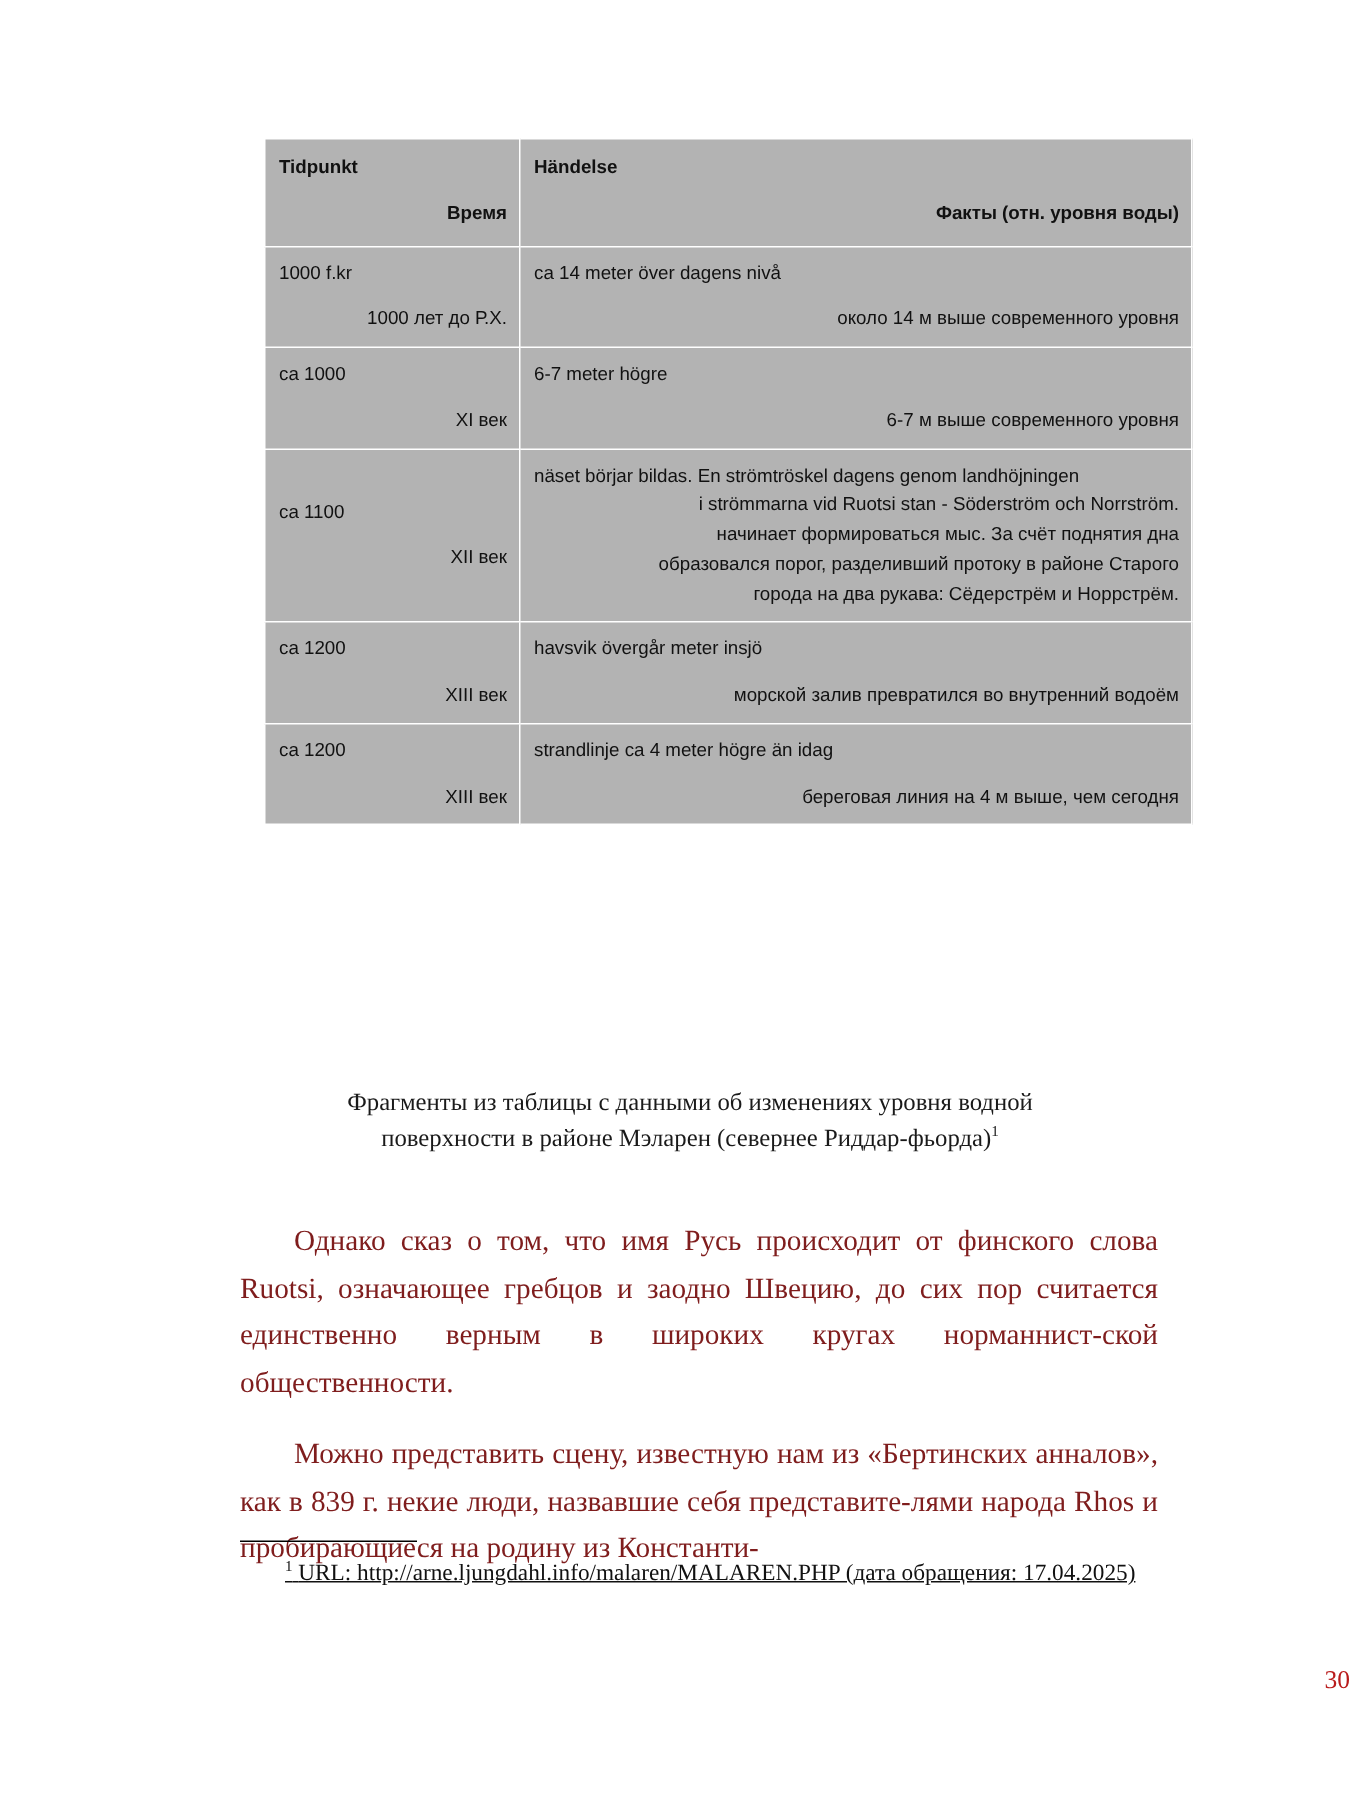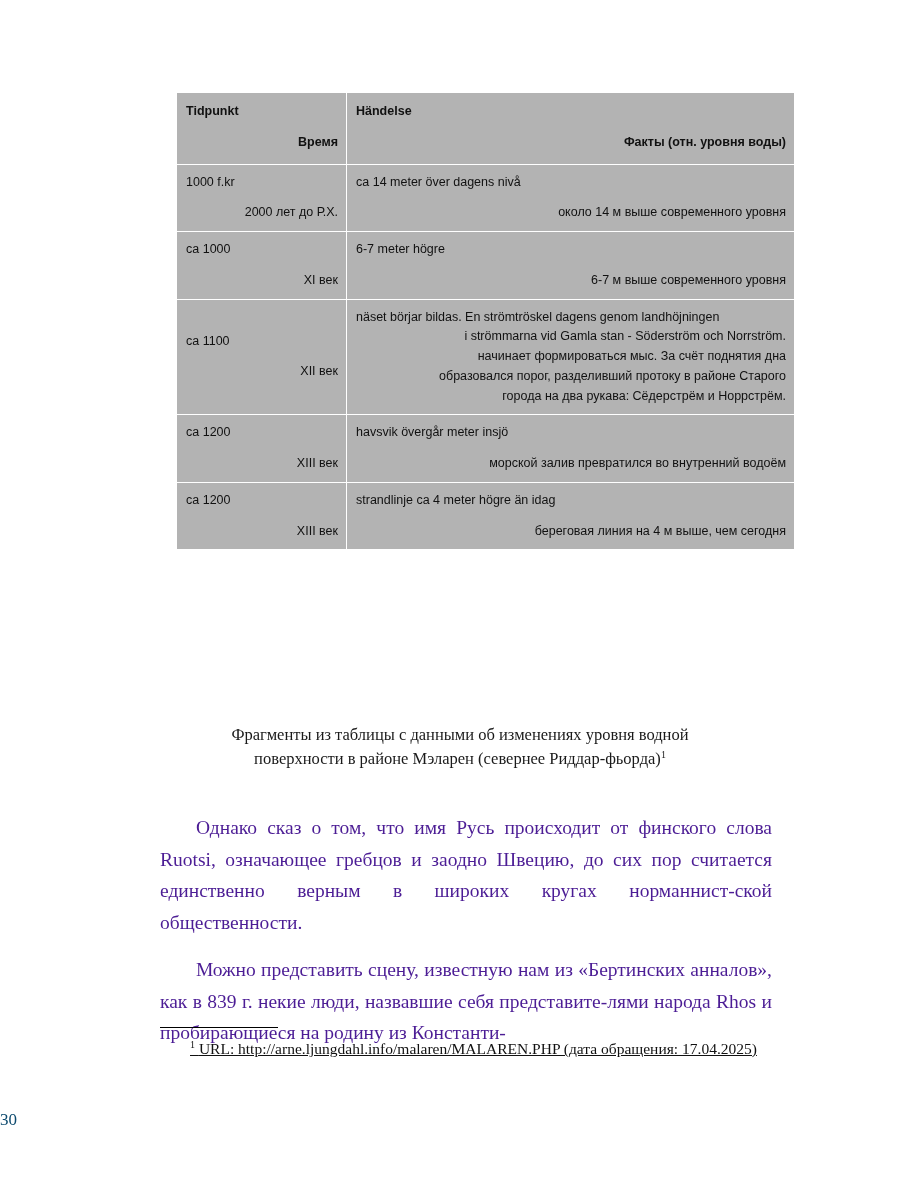--- a/index.html
+++ b/index.html
@@ -90,21 +90,21 @@
 
   
   .body-text {
     position: absolute;
     left: 160px;
     top: 812px;
     width: 612px;
     font-size: 19.5px;
     line-height: 1.62;
     text-align: justify;
-    color: #4c1d95;
+    color: #7f1d1d;
   }
   .body-text p {
     margin: 0;
     text-indent: 36px;
   }
   .body-text p + p {
     margin-top: 16px;
   }
 
   
@@ -133,23 +133,23 @@
     font-size: 10px;
     vertical-align: super;
   }
 
   
   .page-number {
     position: absolute;
     left: 0;
     top: 1110px;
     width: 900px;
-    text-align: left;
+    text-align: right;
     font-size: 17px;
-    color: #0c4a6e;
+    color: #b91c1c;
   }
 </style>
 </head>
 <body>
 
 <div class="page">
 
   <div class="table-wrap">
     <table class="data-table">
       <tbody>
@@ -161,21 +161,21 @@
           </td>
           <td class="col-event">
             <span class="cell-line">Händelse</span>
             <span class="cell-line">Факты (отн. уровня воды)</span>
           </td>
         </tr>
 
         <tr>
           <td class="col-time">
             <span class="cell-line">1000 f.kr</span>
-            <span class="cell-line">2000 лет до Р.Х.</span>
+            <span class="cell-line">1000 лет до Р.Х.</span>
           </td>
           <td class="col-event">
             <span class="cell-line">ca 14 meter över dagens nivå</span>
             <span class="cell-line">около 14 м выше современного уровня</span>
           </td>
         </tr>
 
         <tr>
           <td class="col-time">
             <span class="cell-line">ca 1000</span>
@@ -187,21 +187,21 @@
           </td>
         </tr>
 
         <tr>
           <td class="col-time">
             <span class="cell-line">ca 1100</span>
             <span class="cell-line">XII век</span>
           </td>
           <td class="col-event">
             <span class="cell-line tight">näset börjar bildas. En strömtröskel dagens genom landhöjningen</span>
-            <span class="cell-line tight">i strömmarna vid Gamla stan - Söderström och Norrström.</span>
+            <span class="cell-line tight">i strömmarna vid Ruotsi stan - Söderström och Norrström.</span>
             <span class="cell-line tight cell-gap">начинает формироваться мыс. За счёт поднятия дна</span>
             <span class="cell-line tight">образовался порог, разделивший протоку в районе Старого</span>
             <span class="cell-line tight">города на два рукава: Сёдерстрём и Норрстрём.</span>
           </td>
         </tr>
 
         <tr>
           <td class="col-time">
             <span class="cell-line">ca 1200</span>
             <span class="cell-line">XIII век</span>

